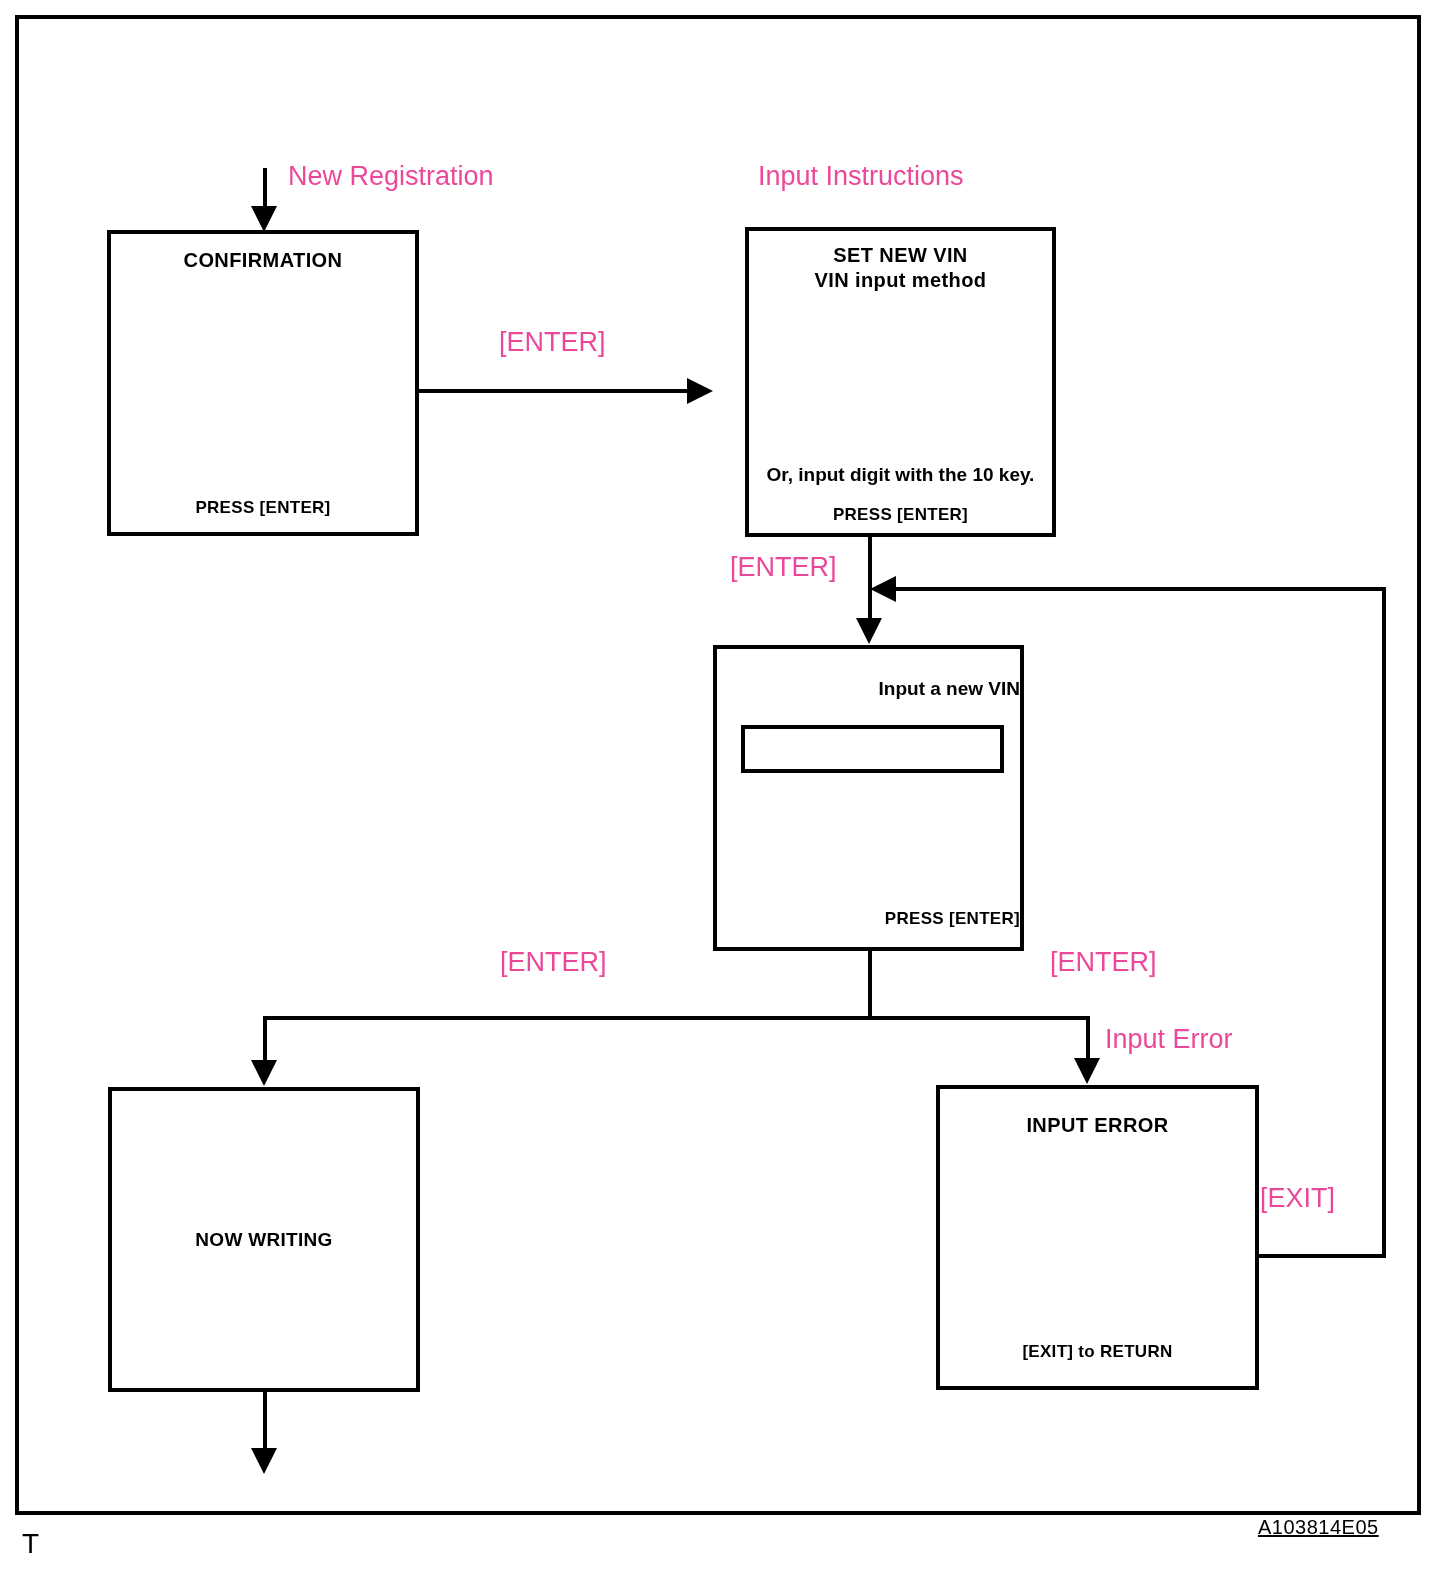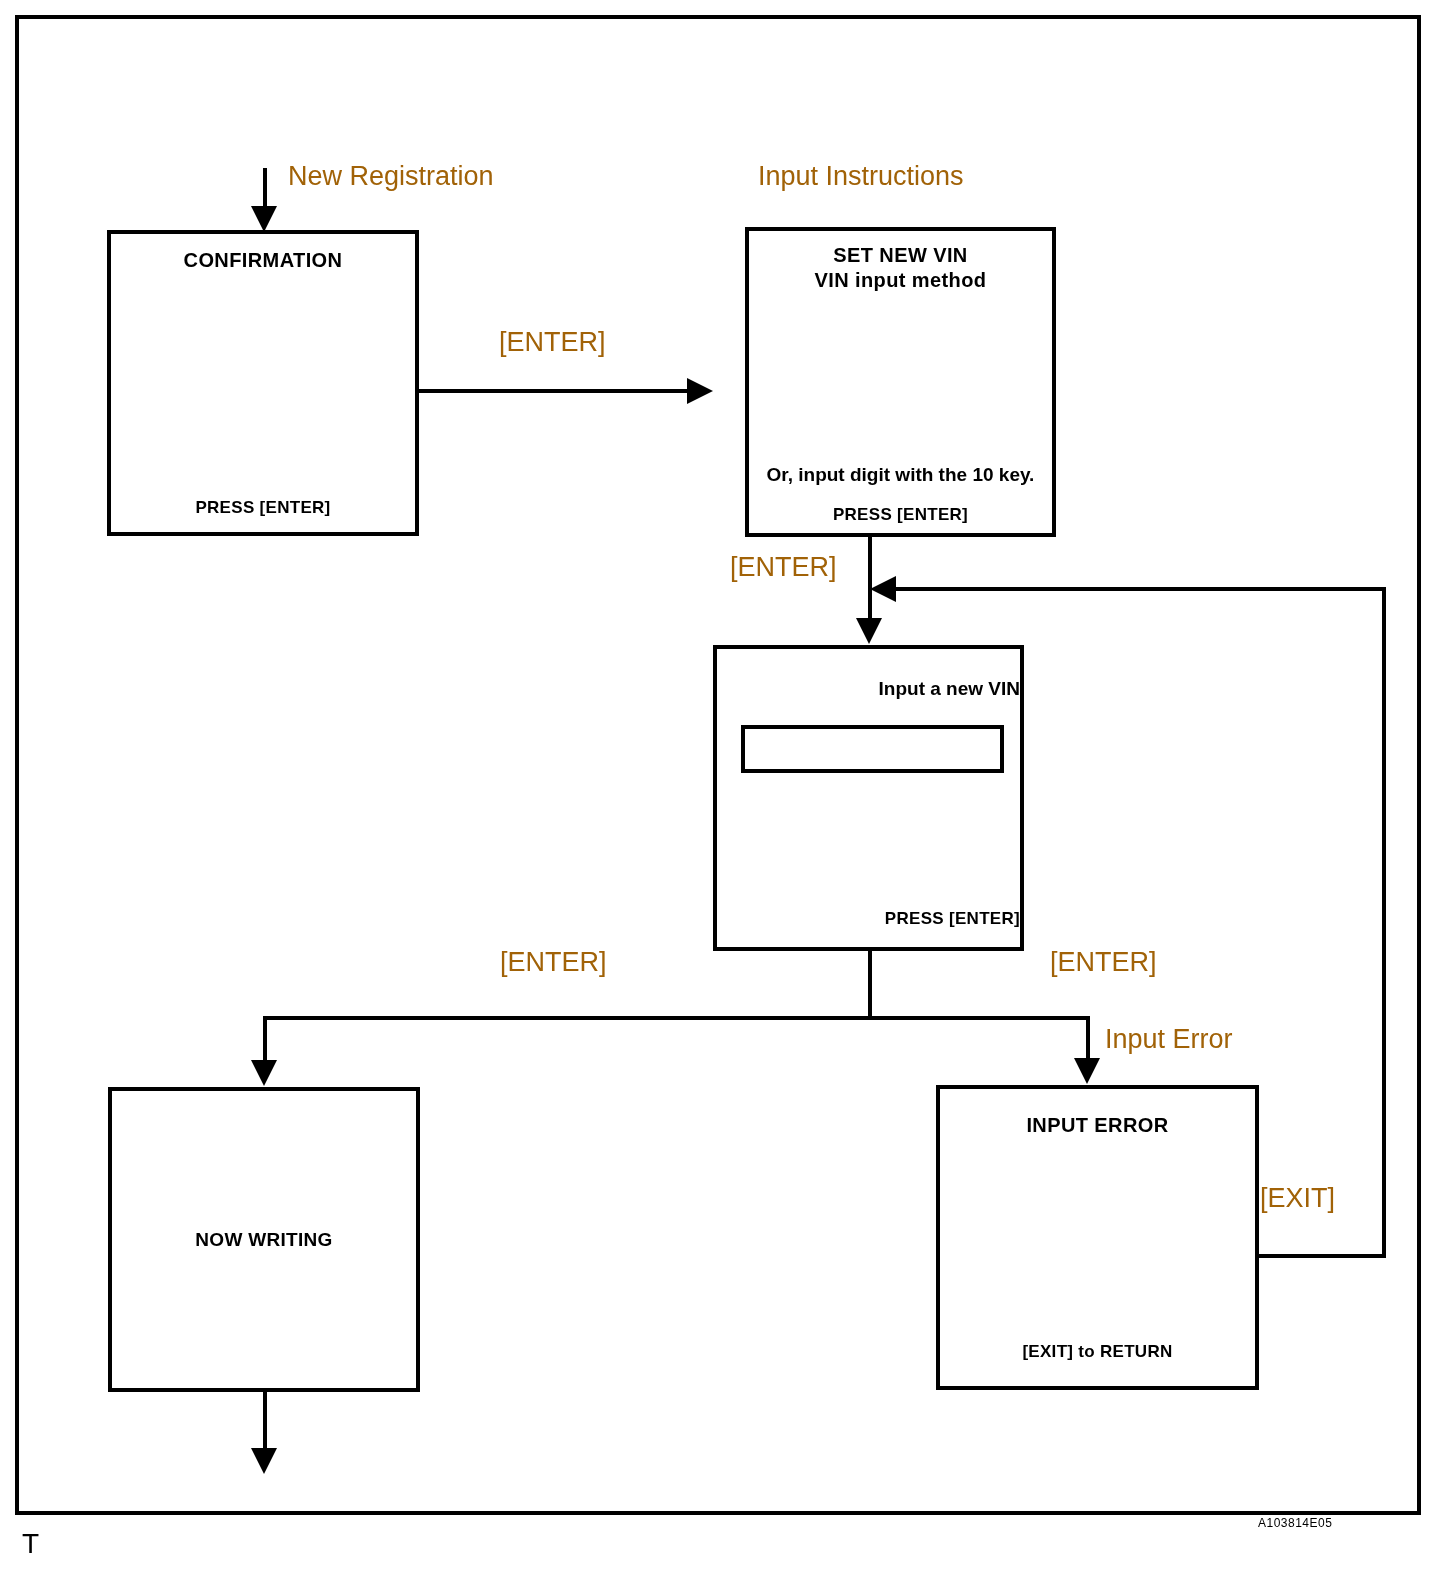--- a/index.html
+++ b/index.html
@@ -56,21 +56,21 @@
     font-weight: bold;
     letter-spacing: 0.3px;
     white-space: pre-line;
   }
   
   .annot {
     position: absolute;
     font-family: "Liberation Sans", sans-serif;
     font-size: 27px;
     font-weight: normal;
-    color: #a16207;
+    color: #ec4899;
     white-space: nowrap;
   }
   
   .hline {
     position: absolute;
     height: 0;
     border-top: 4px solid #000000;
   }
   .vline {
     position: absolute;
@@ -100,23 +100,24 @@
   }
   
   .vin-field {
     position: absolute;
     border: 4px solid #000000;
     box-sizing: border-box;
     background: #ffffff;
   }
   .corner-code {
     position: absolute;
-    font-size: 12px;
+    font-size: 20px;
     font-weight: normal;
     letter-spacing: 0.5px;
+    text-decoration: underline;
   }
   .corner-mark {
     position: absolute;
     font-size: 28px;
     font-weight: normal;
   }
 </style>
 </head>
 <body>
 

